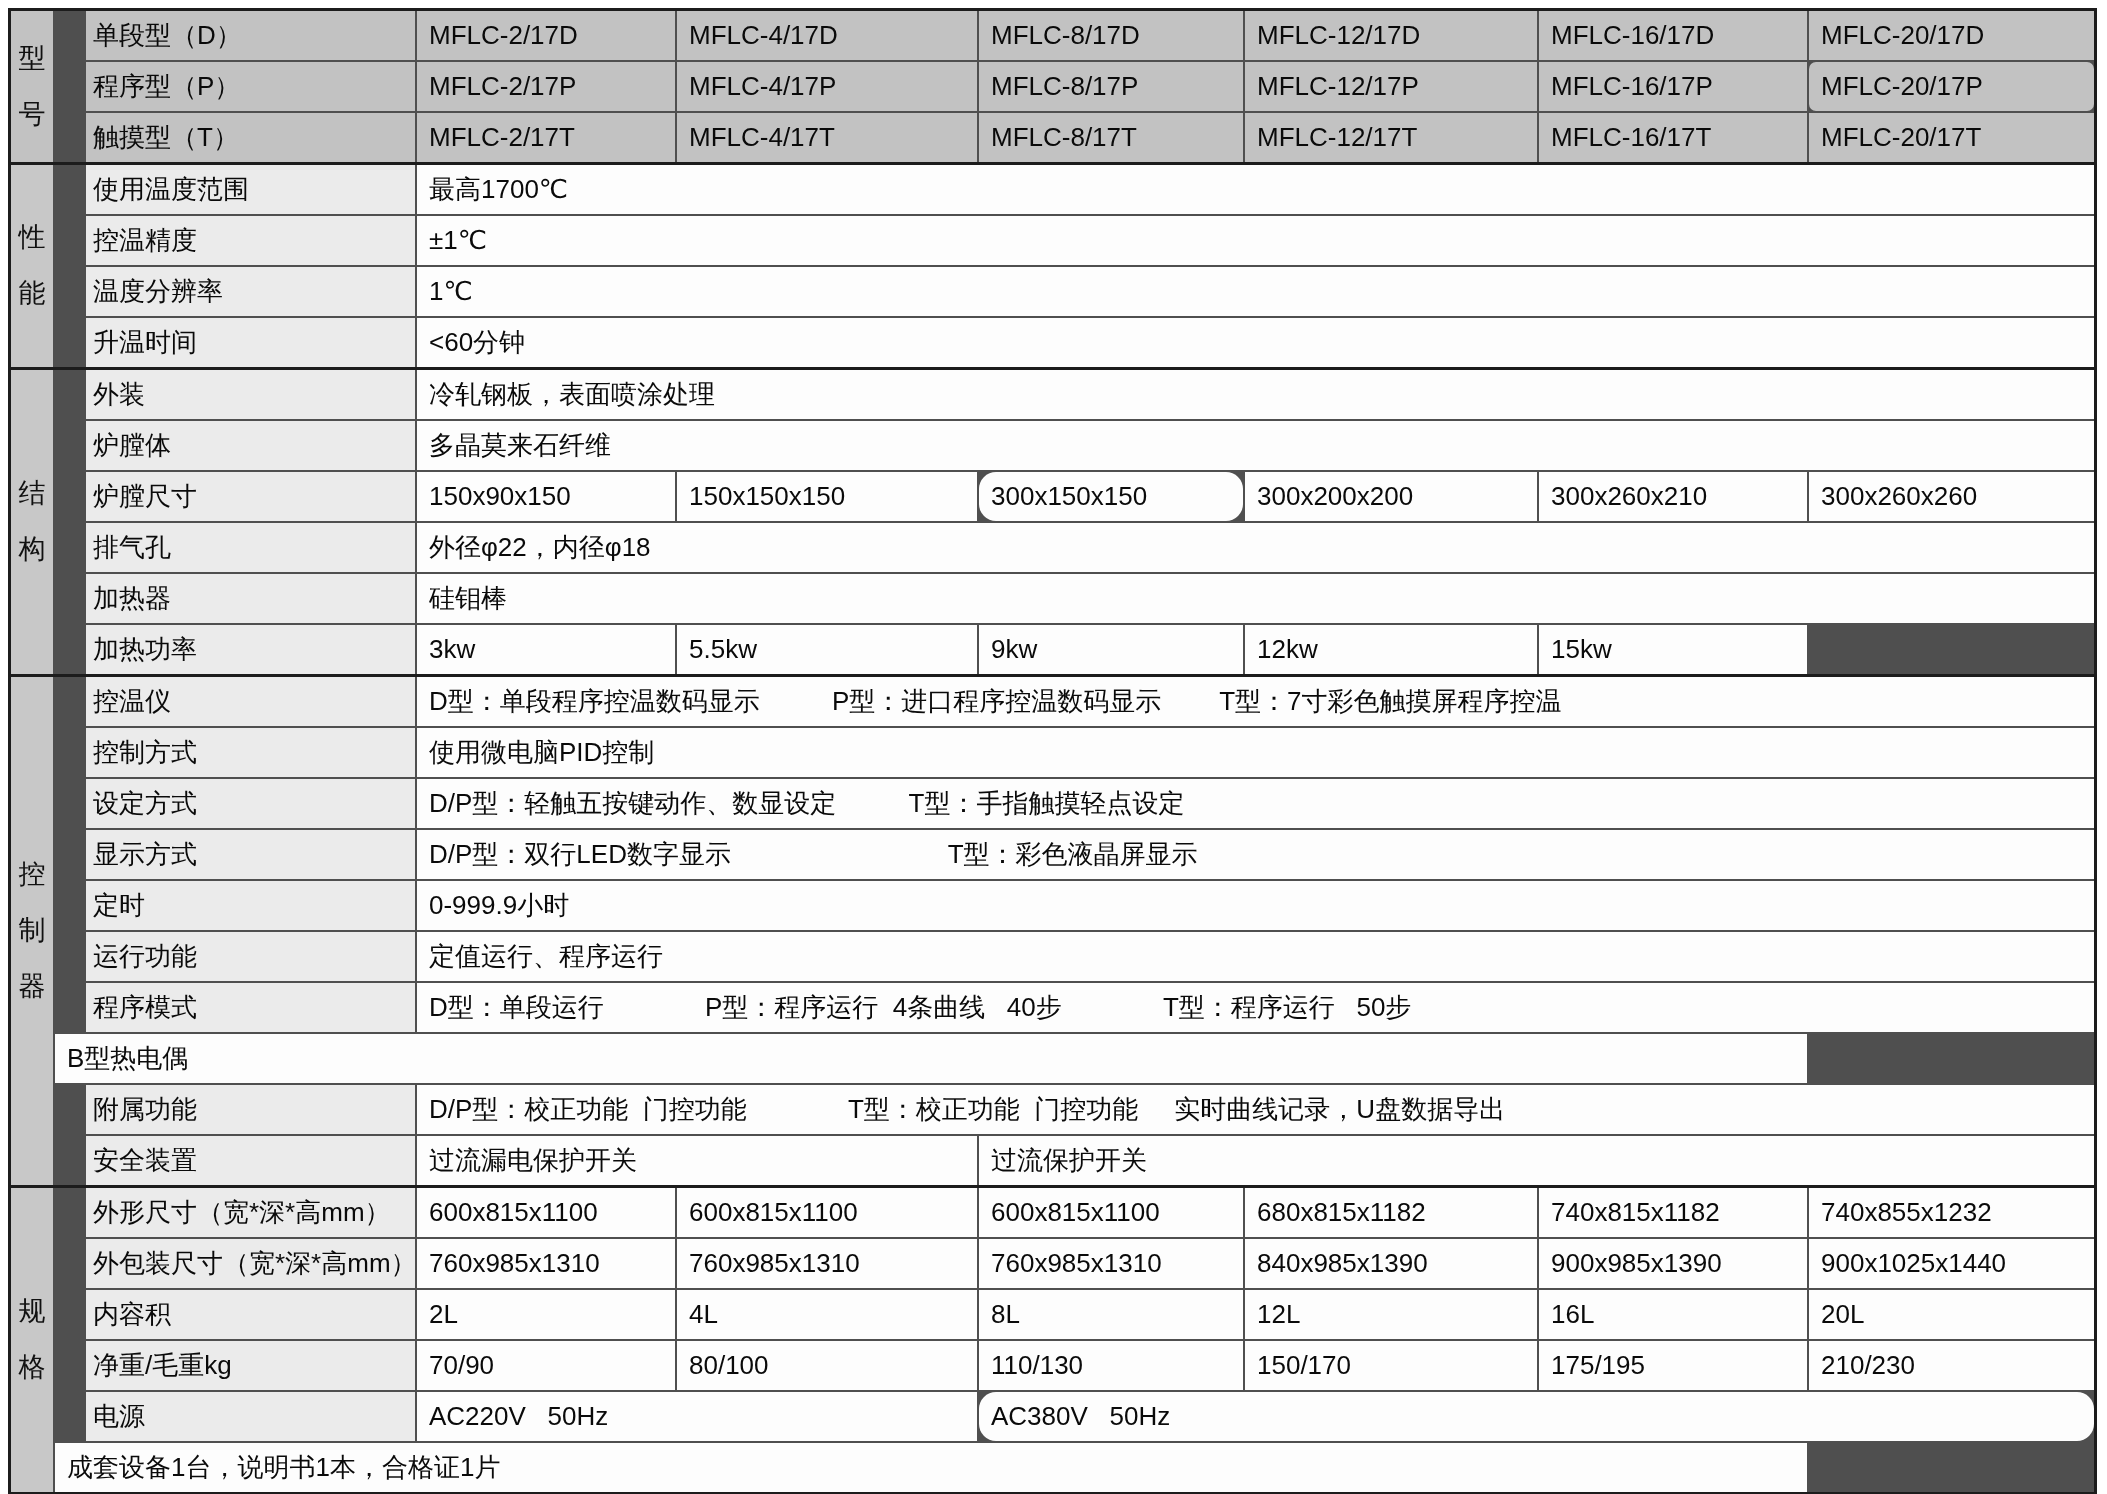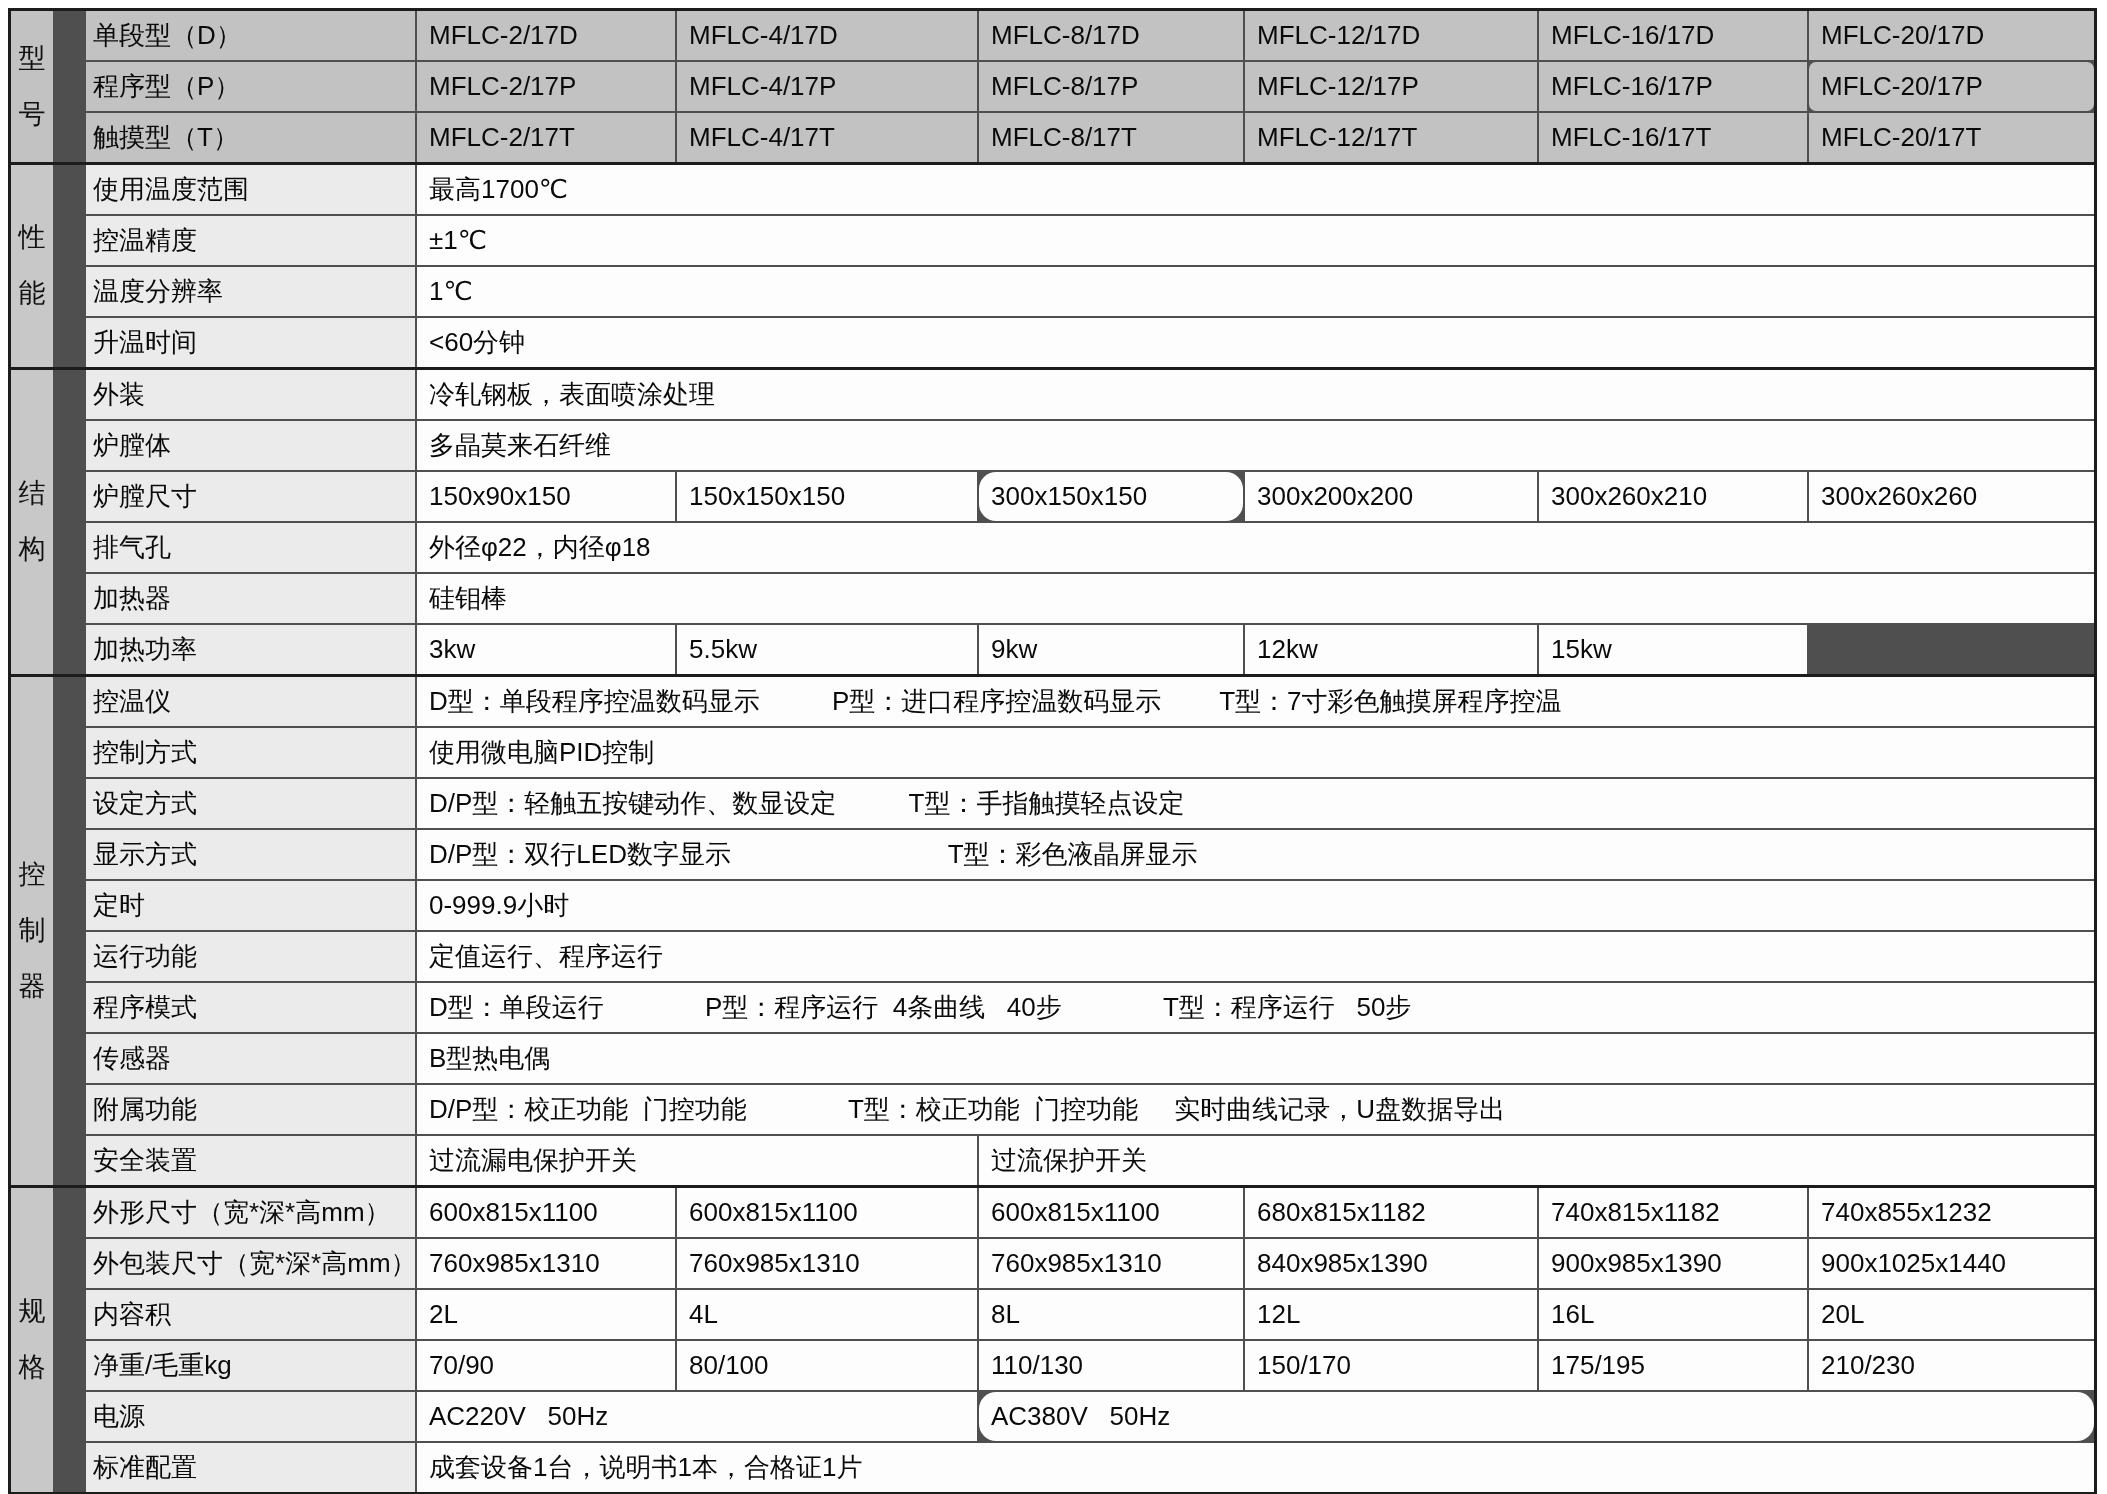--- a/index.html
+++ b/index.html
@@ -124,21 +124,20 @@
       <div class="cell label" style="grid-row: 3;">设定方式</div>
       <div class="cell value" style="grid-area: 3 / span 6;">D/P型：轻触五按键动作、数显设定          T型：手指触摸轻点设定</div>
       <div class="cell label" style="grid-row: 4;">显示方式</div>
       <div class="cell value" style="grid-area: 4 / span 6;">D/P型：双行LED数字显示                              T型：彩色液晶屏显示</div>
       <div class="cell label" style="grid-row: 5;">定时</div>
       <div class="cell value" style="grid-area: 5 / span 6;">0-999.9小时</div>
       <div class="cell label" style="grid-row: 6;">运行功能</div>
       <div class="cell value" style="grid-area: 6 / span 6;">定值运行、程序运行</div>
       <div class="cell label" style="grid-row: 7;">程序模式</div>
       <div class="cell value" style="grid-area: 7 / span 6;">D型：单段运行              P型：程序运行  4条曲线   40步              T型：程序运行   50步</div>
-      <div class="cell label" style="grid-row: 8;">传感器</div>
       <div class="cell value" style="grid-area: 8 / span 6;">B型热电偶</div>
       <div class="cell label" style="grid-row: 9;">附属功能</div>
       <div class="cell value" style="grid-area: 9 / span 6;">D/P型：校正功能  门控功能              T型：校正功能  门控功能     实时曲线记录，U盘数据导出</div>
       <div class="cell label" style="grid-row: 10;">安全装置</div>
       <div class="cell value" style="grid-area: 10 / span 2;">过流漏电保护开关</div>
       <div class="cell value" style="grid-area: 10 / span 4;">过流保护开关</div>
     </div>
     <div class="section">
       <div class="cell band" style="grid-row: 1 / span 6;"><span>规</span><span>格</span></div>
       <div class="cell label" style="grid-row: 1;">外形尺寸（宽*深*高mm）</div>
@@ -165,16 +164,15 @@
       <div class="cell label" style="grid-row: 4;">净重/毛重kg</div>
       <div class="cell value" style="grid-area: 4 / span 1;">70/90</div>
       <div class="cell value" style="grid-area: 4 / span 1;">80/100</div>
       <div class="cell value" style="grid-area: 4 / span 1;">110/130</div>
       <div class="cell value" style="grid-area: 4 / span 1;">150/170</div>
       <div class="cell value" style="grid-area: 4 / span 1;">175/195</div>
       <div class="cell value" style="grid-area: 4 / span 1;">210/230</div>
       <div class="cell label" style="grid-row: 5;">电源</div>
       <div class="cell value" style="grid-area: 5 / span 2;">AC220V   50Hz</div>
       <div class="cell value" style="grid-area: 5 / span 4; border-radius: 17px;">AC380V   50Hz</div>
-      <div class="cell label" style="grid-row: 6;">标准配置</div>
       <div class="cell value" style="grid-area: 6 / span 6;">成套设备1台，说明书1本，合格证1片</div>
     </div>
   </div>
 
 </body></html>

